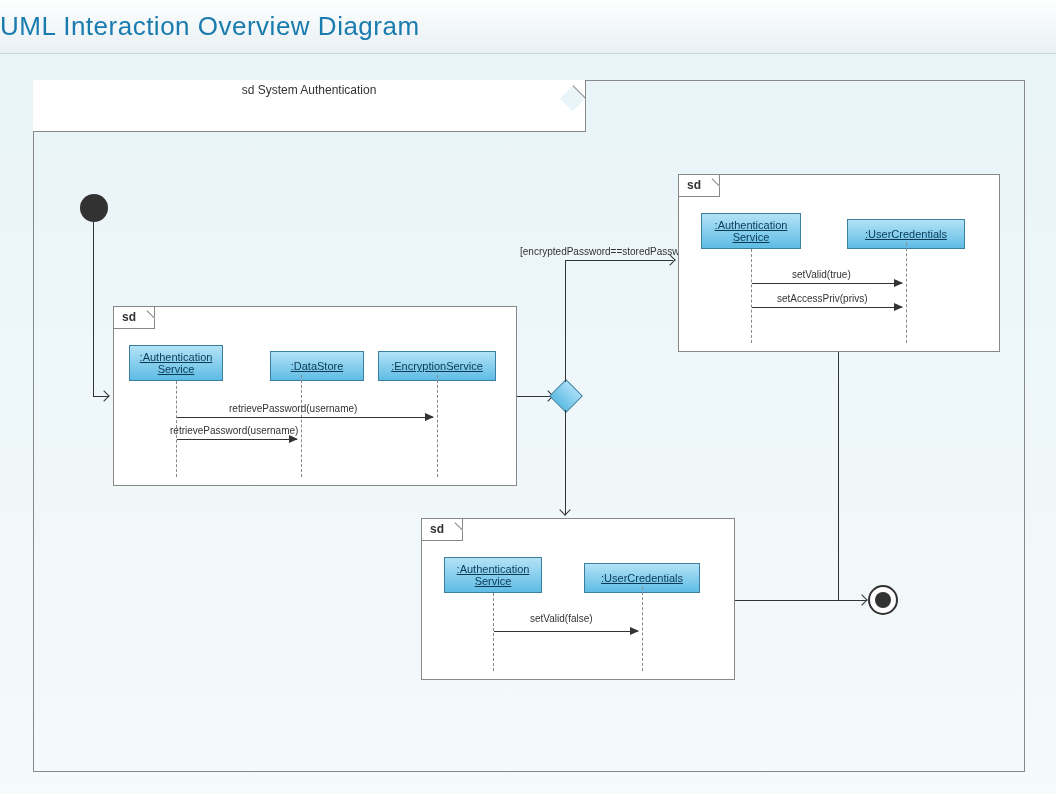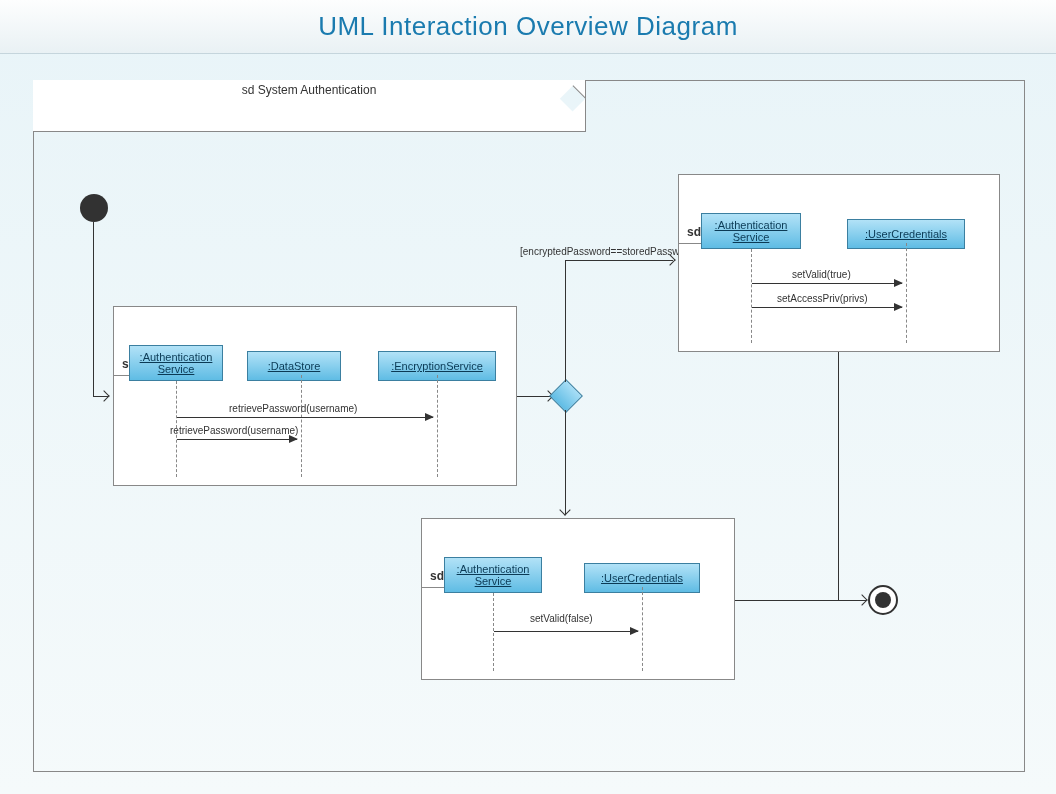--- a/index.html
+++ b/index.html
@@ -10,21 +10,21 @@
     background: linear-gradient(to bottom, #e8f4f8 0%, #f5fafb 100%);
     overflow: hidden;
   }
   .title-bar {
     width: 100%;
     height: 54px;
     background: linear-gradient(to bottom, #fdfefe 0%, #e9f1f4 100%);
     border-bottom: 1px solid #c5d5dc;
     display: flex;
     align-items: center;
-    justify-content: center;
+    justify-content: flex-start;
   }
   .title-text {
     color: #1a7baf;
     font-size: 26px;
     font-weight: normal;
     letter-spacing: 0.5px;
   }
   .canvas {
     position: relative;
     width: 1056px;
@@ -68,21 +68,20 @@
     position: absolute;
     left: 0; top: 0;
     height: 22px;
     border-right: 1px solid #888;
     border-bottom: 1px solid #888;
     background: #fff;
     font-size: 12px;
     font-weight: bold;
     color: #333;
     padding: 3px 18px 0 8px;
-    margin-top: 47px;
   }
   .sd-label::after {
     content: "";
     position: absolute;
     right: -1px; top: 11px;
     width: 11px; height: 11px;
     border-top: 1px solid #888;
     background: #fff;
     transform: rotate(45deg);
     transform-origin: top right;
@@ -185,21 +184,21 @@
 
   <div class="initial-node" style="left:80px; top:140px;"></div>
 
   <div class="flow-line" style="left:93px; top:168px; width:1px; height:174px;"></div>
   <div class="flow-line" style="left:93px; top:342px; width:15px; height:1px;"></div>
   <div class="arrow-head-open" style="left:100px; top:338px;"></div>
 
   <div class="sd-frame" style="left:113px; top:252px; width:404px; height:180px;">
     <div class="sd-label">sd</div>
     <div class="lifeline-box" style="left:15px; top:38px; width:94px; height:36px;">:Authentication Service</div>
-    <div class="lifeline-box" style="left:133px; top:44px; width:94px; height:24px;">:DataStore</div>
+    <div class="lifeline-box" style="left:156px; top:44px; width:94px; height:24px;">:DataStore</div>
     <div class="lifeline-box" style="left:264px; top:44px; width:118px; height:24px;">:EncryptionService</div>
     <div class="dashed-line" style="left:62px; top:74px; height:96px;"></div>
     <div class="dashed-line" style="left:187px; top:68px; height:102px;"></div>
     <div class="dashed-line" style="left:323px; top:68px; height:102px;"></div>
     <div class="msg-line" style="left:63px; top:110px; width:256px;"></div>
     <div class="msg-text" style="left:115px; top:96px;">retrievePassword(username)</div>
     <div class="msg-line" style="left:63px; top:132px; width:120px;"></div>
     <div class="msg-text" style="left:56px; top:118px;">retrievePassword(username)</div>
   </div>
 

